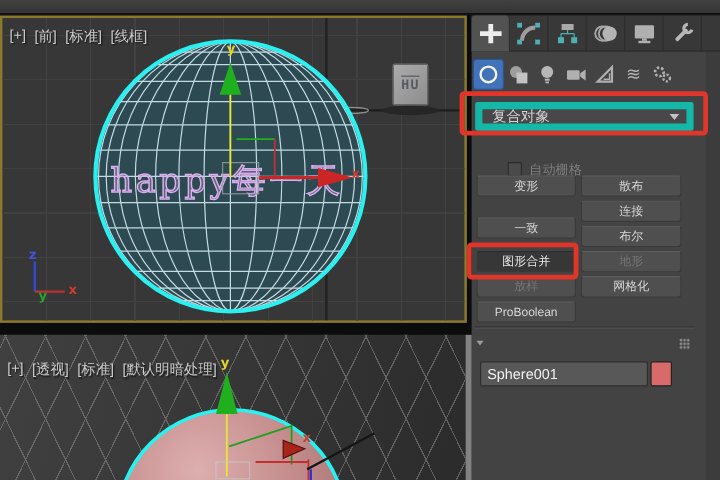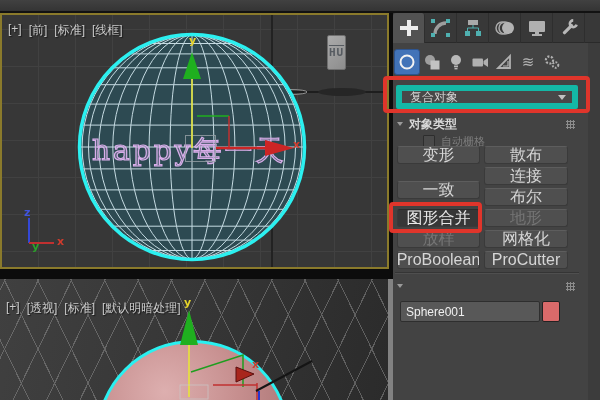--- a/index.html
+++ b/index.html
@@ -16,21 +16,21 @@
     background-image:repeating-linear-gradient(90deg,#414141 0 1px,transparent 1px 37px),
                      repeating-linear-gradient(0deg,#414141 0 1px,transparent 1px 37px)}
   .f-origin-line{left:269px;top:0;width:2px;height:252px;background:#222}
   .vp-label{left:6px;top:7px;display:flex;gap:7px;font-size:12px;color:#cbcbcb;z-index:6;white-space:nowrap;text-shadow:1px 1px 1px #1a1a1a}
   .f-scene,.f-overlay,.p-overlay{left:0;top:0;z-index:1}
   .f-overlay{z-index:4}
   .f-text{left:90px;top:117px;width:215px;height:34px;z-index:3;
     font:28px "DejaVu Serif","Liberation Serif",serif;letter-spacing:3px;
     color:rgba(217,174,234,.28);-webkit-text-stroke:1.2px #d9aeea;white-space:nowrap}
   .f-selbox{left:183px;top:120px;width:31px;height:27px;border:1px solid #97a1a7;z-index:3;opacity:.8}
-  .f-cube{left:325px;top:20px;width:19px;height:35px;z-index:2;border:1px solid #6f6f6f;border-radius:2px;
+  .f-cube{left:325px;top:38px;width:30px;height:35px;z-index:2;border:1px solid #6f6f6f;border-radius:2px;
     background:linear-gradient(135deg,#ababab,#8d8d8d);display:flex;align-items:center;justify-content:center;
     font:bold 11px "DejaVu Sans Mono",monospace;color:#565b61;letter-spacing:1px;text-decoration:overline}
   .axis-label{z-index:5;font:bold 11px "DejaVu Sans",sans-serif;line-height:1}
   .c-red{color:#cf3b2d}.c-yellow{color:#e6d42a}.c-green{color:#2aa32a}.c-blue{color:#4054dd}
 
   
   .vp-persp{left:0;top:279px;width:388px;height:121px;overflow:hidden;
     background:linear-gradient(100deg,#404040 0%,#353535 55%,#2b2b2b 100%)}
   .grid-persp{left:-40px;top:-45px;width:480px;height:230px;opacity:.55;
     background-image:repeating-linear-gradient(64deg,#8a8a8a 0 1px,transparent 1px 30px),
@@ -62,21 +62,21 @@
   .rollout{left:4px;width:178px;height:16px;display:flex;align-items:center;gap:6px;
     font-size:12px;font-weight:bold;color:#d9d9d9}
   .grip{margin-left:auto;width:9px;height:9px;
     background-image:radial-gradient(#8d8d8d 1px,transparent 1.3px);background-size:3px 3px}
 
   .autogrid{left:30px;top:121px;height:14px;display:flex;align-items:center;gap:6px;font-size:11px;color:#7d7d7d}
   .checkbox{width:12px;height:12px;background:#4a4a4a;border:1px solid #2d2d2d;border-radius:1px}
 
   .btn{height:18px;display:flex;align-items:center;justify-content:center;
     background:#4f4f4f;border:1px solid #3a3a3a;border-top-color:#5d5d5d;border-radius:3px;
-    font-size:16px;color:#d6d6d6;cursor:default;overflow:hidden;white-space:nowrap}
+    font-size:10px;color:#d6d6d6;cursor:default;overflow:hidden;white-space:nowrap}
   .btn.disabled{color:#757575}
   .btn.pressed{background:#373737;border-top-color:#2c2c2c;color:#e8e8e8}
   .col1{left:4px;width:83px}.col2{left:91px;width:84px}
 
   .sep{left:2px;top:259px;width:184px;height:2px;border-top:1px solid #353535;border-bottom:1px solid #4f4f4f}
 
   .name-field{left:7px;top:288px;width:140px;height:21px;background:#585858;border:1px solid #2e2e2e;border-radius:2px;
     color:#f0f0f0;font-size:12px;padding:0 5px;outline:none;font-family:"Liberation Sans",sans-serif}
   .swatch{left:149px;top:288px;width:18px;height:21px;border:1px solid #222;border-radius:2px}
 
@@ -288,42 +288,36 @@
     </div>
   </div>
 
   <div class="dropdown abs">
     <span>复合对象</span>
     <span class="dd-arrowbox">
       <span class="tri-down"></span>
     </span>
   </div>
 
-  <div class="rollout abs" style="top:103px">
-    <span class="tri-down sm"></span>
-    <span>对象类型</span>
-    <span class="grip"></span>
-  </div>
 
   <div class="autogrid abs">
     <span class="checkbox"></span>
     <span>自动栅格</span>
   </div>
 
   <div class="btn col1 abs" style="top:133px">变形</div>
   <div class="btn col2 abs" style="top:133px">散布</div>
   <div class="btn col1 abs" style="top:168px">一致</div>
   <div class="btn col2 abs" style="top:154px">连接</div>
   <div class="btn col2 abs" style="top:175px">布尔</div>
   <div class="btn col2 disabled abs" style="top:196px">地形</div>
   <div class="btn col1 pressed abs" style="top:196px">图形合并</div>
   <div class="btn col1 disabled abs" style="top:217px">放样</div>
   <div class="btn col2 abs" style="top:217px">网格化</div>
   <div class="btn col1 abs" style="top:238px">ProBoolean</div>
-  <div class="btn col2 abs" style="top:238px">ProCutter</div>
 
   <div class="sep abs"></div>
 
   <div class="rollout abs" style="top:265px">
     <span class="tri-down sm"></span>
     <span class="grip"></span>
   </div>
 
   <input class="name-field abs" value="Sphere001" style="">
   <div class="swatch abs" style="background: rgb(217, 106, 106);"></div>

